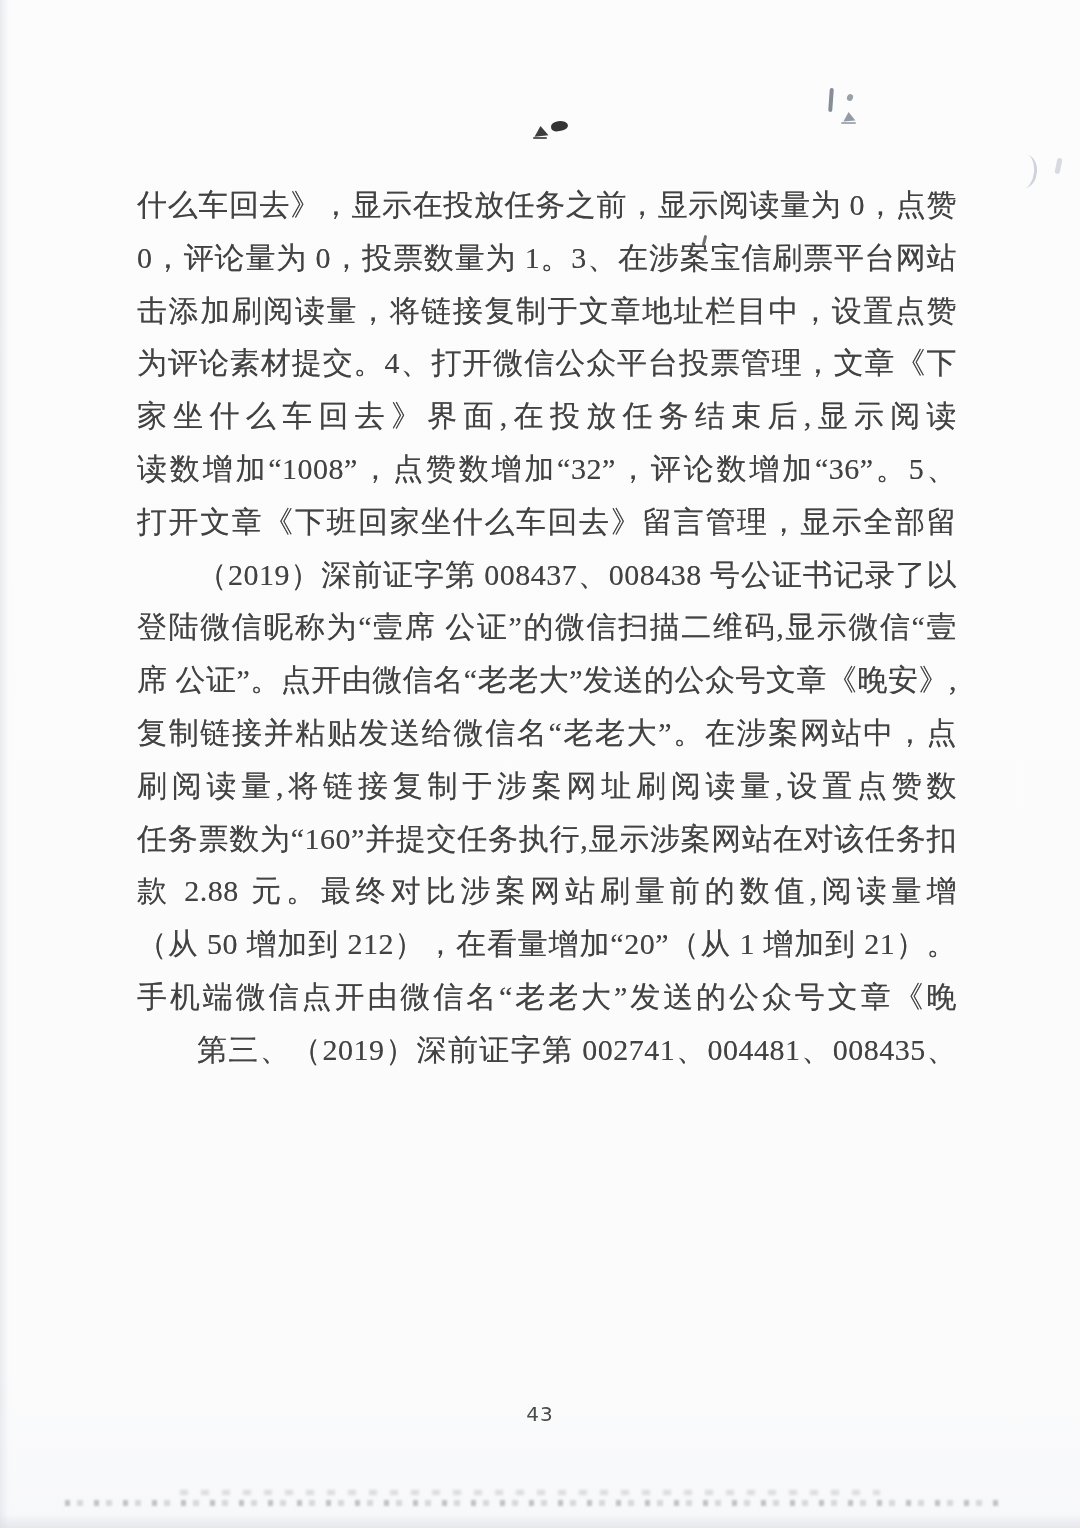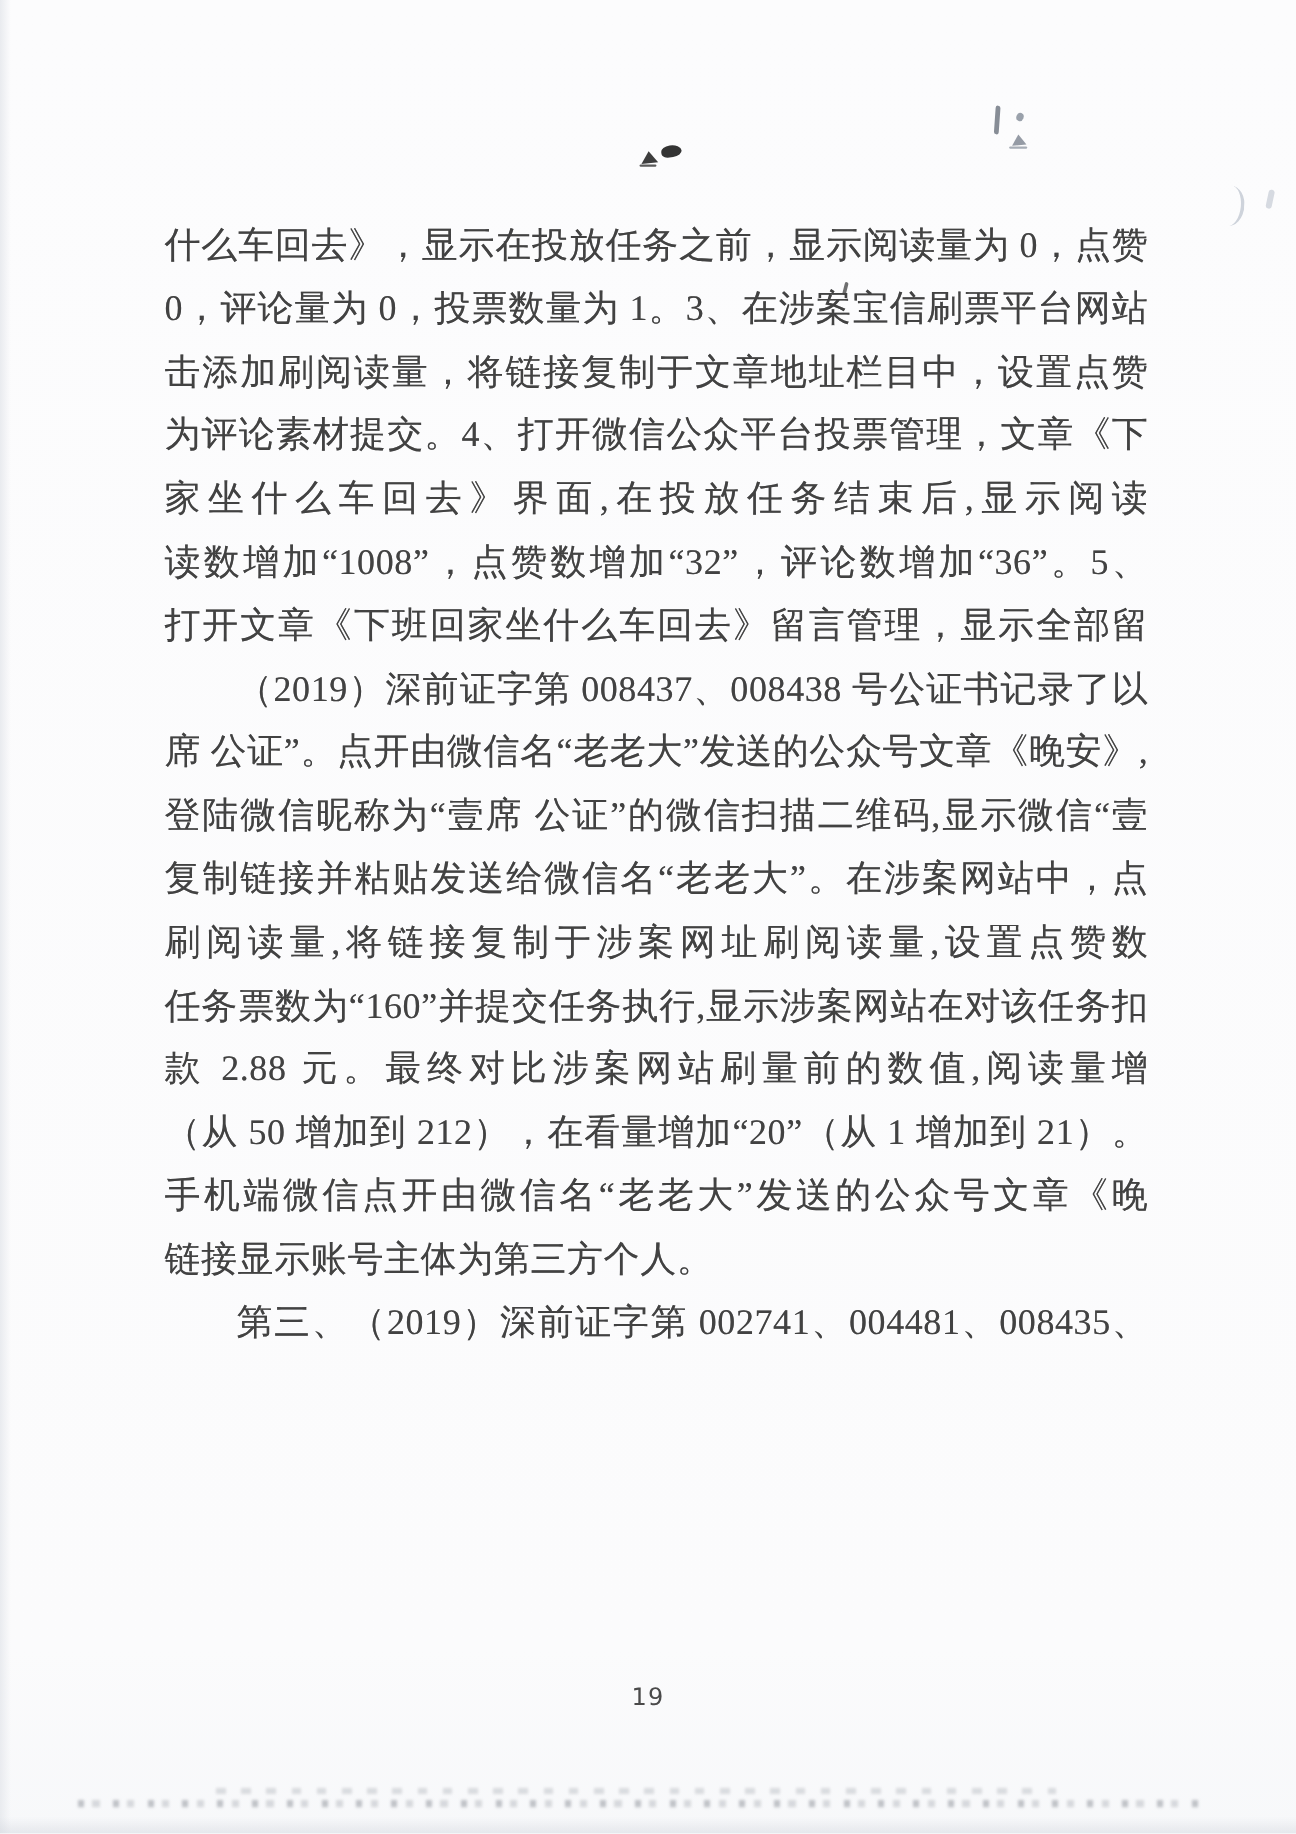--- a/index.html
+++ b/index.html
@@ -145,27 +145,26 @@
 
   <div id="text-block">
     <div class="line">什么车回去》，显示在投放任务之前，显示阅读量为 0，点赞量为</div>
     <div class="line">0，评论量为 0，投票数量为 1。3、在涉案宝信刷票平台网站中点</div>
     <div class="line">击添加刷阅读量，将链接复制于文章地址栏目中，设置点赞数为</div>
     <div class="line">为评论素材提交。4、打开微信公众平台投票管理，文章《下班回</div>
     <div class="line">家坐什么车回去》界面,在投放任务结束后,显示阅读数“1008”、</div>
     <div class="line">读数增加“1008”，点赞数增加“32”，评论数增加“36”。5、</div>
     <div class="line">打开文章《下班回家坐什么车回去》留言管理，显示全部留言为</div>
     <div class="line indent">（2019）深前证字第 008437、008438 号公证书记录了以下</div>
+    <div class="line">登陆微信昵称为“壹席 公证”的微信扫描二维码,显示微信“壹</div>
     <div class="line">席 公证”。点开由微信名“老老大”发送的公众号文章《晚安》,</div>
-    <div class="line">登陆微信昵称为“壹席 公证”的微信扫描二维码,显示微信“壹</div>
     <div class="line">复制链接并粘贴发送给微信名“老老大”。在涉案网站中，点击</div>
     <div class="line">刷阅读量,将链接复制于涉案网址刷阅读量,设置点赞数为“20”、</div>
     <div class="line">任务票数为“160”并提交任务执行,显示涉案网站在对该任务扣</div>
     <div class="line">款 2.88 元。最终对比涉案网站刷量前的数值,阅读量增加“162”</div>
     <div class="line">（从 50 增加到 212），在看量增加“20”（从 1 增加到 21）。通过</div>
     <div class="line">手机端微信点开由微信名“老老大”发送的公众号文章《晚安》</div>
-    <div class="line para-end">链接显示账号主体为第三方个人。</div>
     <div class="line indent">第三、（2019）深前证字第 002741、004481、008435、008436</div>
   </div>
 
-  <div id="page-number">19</div>
+  <div id="page-number">43</div>
 
 </div>
 
 </body></html>

